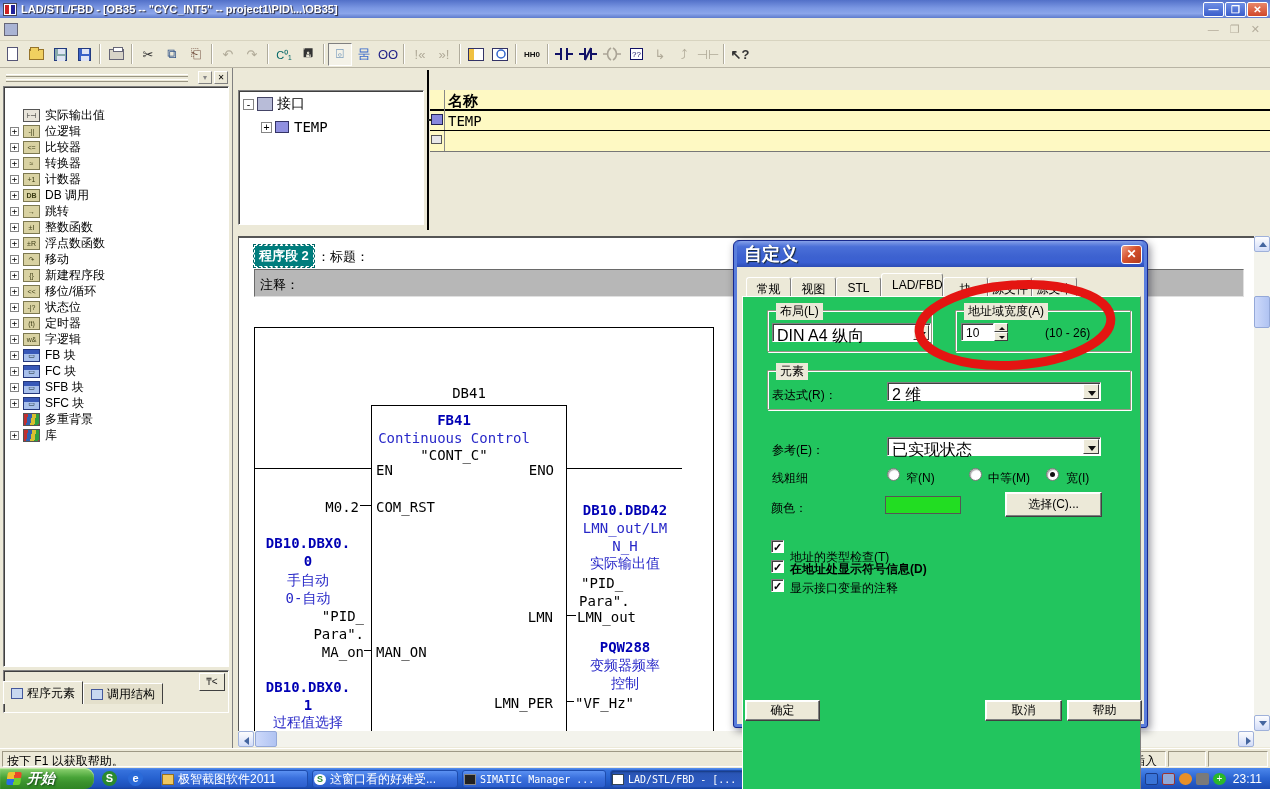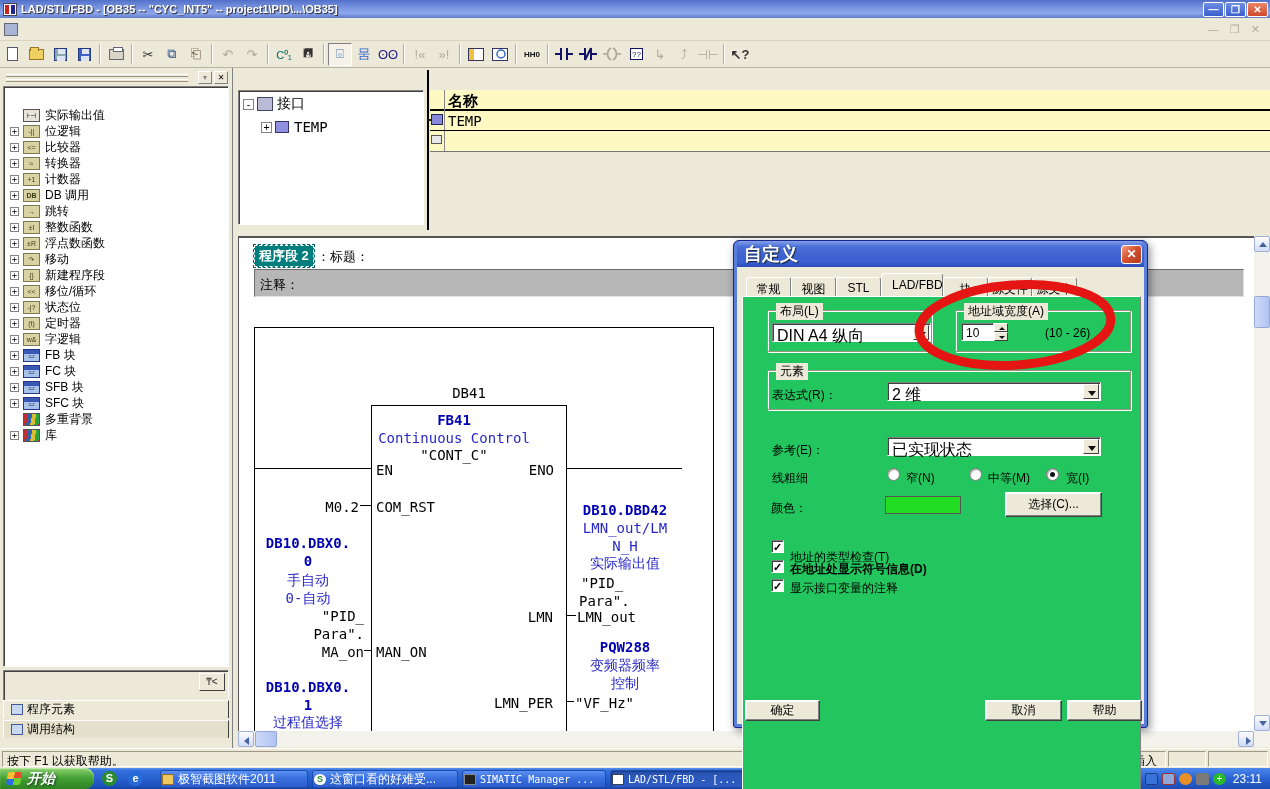--- a/index.html
+++ b/index.html
@@ -53,21 +53,21 @@
   .texp{width:9px;height:9px;border:1px solid #848484;background:#fff;color:#000;font-size:9px;line-height:7px;text-align:center;margin-right:4px;flex:none;font-family:"DejaVu Sans Mono",monospace;}
   .texp.hidden{visibility:hidden;}
   .ticon{width:17px;height:13px;background:#d9d2a2;border:1px solid #7c7850;color:#3c3c14;font-size:7px;line-height:11px;text-align:center;margin-right:5px;flex:none;overflow:hidden;}
   .ticon[data-name="fb-block-icon"],.ticon[data-name="fc-block-icon"],.ticon[data-name="sfb-block-icon"],.ticon[data-name="sfc-block-icon"]{background:linear-gradient(180deg,#3858b8 0 4px,#a8c0ec 4px 100%);border-color:#24377c;color:#122;}
   .ticon[data-name="multi-instance-icon"],.ticon[data-name="library-icon"]{background:repeating-linear-gradient(100deg,#c03030 0 4px,#3060b0 4px 8px,#d8c030 8px 12px,#30a040 12px 16px);border-color:#555;color:transparent;}
   .ticon[data-name="new-network-icon"]{background:#e8e4da;border-color:#555;color:#111;}
   .ticon[data-name="db-call-icon"]{font-weight:bold;}
   .tlabel{font-size:12px;color:#000;white-space:nowrap;}
   .lp-bottombox{position:absolute;left:3px;top:602px;width:226px;height:43px;background:#ece9d8;border:1px solid;border-color:#808080 #fff #fff #808080;box-shadow:inset 1px 1px 0 #404040;}
   .lp-boxbtn{position:absolute;right:3px;top:2px;width:26px;height:18px;background:#ece9d8;border:1px solid;border-color:#fff #404040 #404040 #fff;font-size:10px;text-align:center;line-height:16px;color:#222;}
-  .lp-tabs{position:absolute;left:3px;top:632px;width:226px;height:24px;display:flex;flex-direction:column;}
+  .lp-tabs{position:absolute;left:3px;top:613px;width:226px;height:24px;display:flex;}
   .lp-tab{height:23px;border:1px solid;border-color:#fff #404040 #808080 #fff;border-bottom:none;background:#ece9d8;font-size:12px;display:flex;align-items:center;padding:0 7px;gap:4px;color:#000;}
   .lp-tab.inactive{height:21px;margin-top:2px;background:#e4e0cc;}
   .tabicon{width:12px;height:11px;background:#c8d8f0;border:1px solid #44589c;}
 
   
   #declleft{left:238px;top:90px;width:186px;height:135px;background:#fff;border:1px solid;border-color:#808080 #fff #fff #808080;box-shadow:inset 1px 1px 0 #404040;font-size:14px;}
   .dtree-row{display:flex;align-items:center;height:20px;margin-top:3px;}
   .dexp{width:11px;height:11px;border:1px solid #848484;background:#fff;font-size:10px;line-height:9px;text-align:center;margin-right:3px;flex:none;font-family:"DejaVu Sans Mono",monospace;}
   .dificon{width:16px;height:14px;background:#b8bcd8;border:1px solid #446;margin-right:4px;flex:none;}
   .dtempicon{width:14px;height:12px;background:#9090e0;border:1px solid #336;margin-right:5px;flex:none;}

